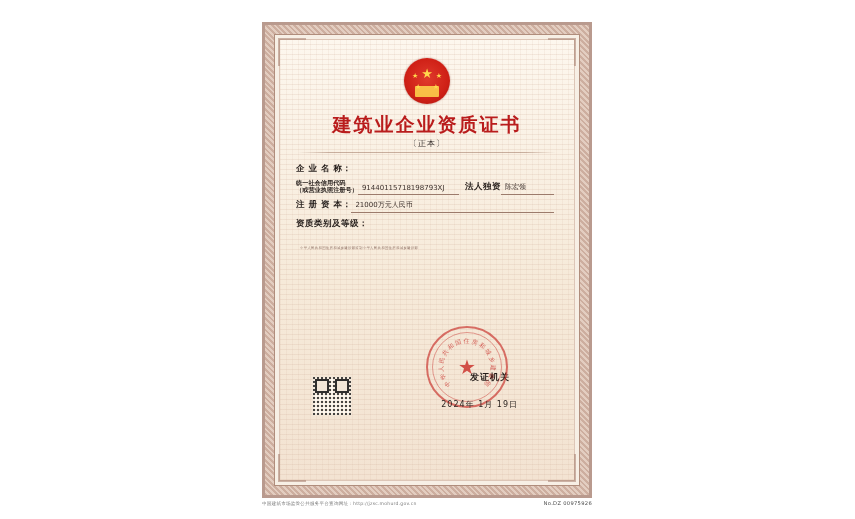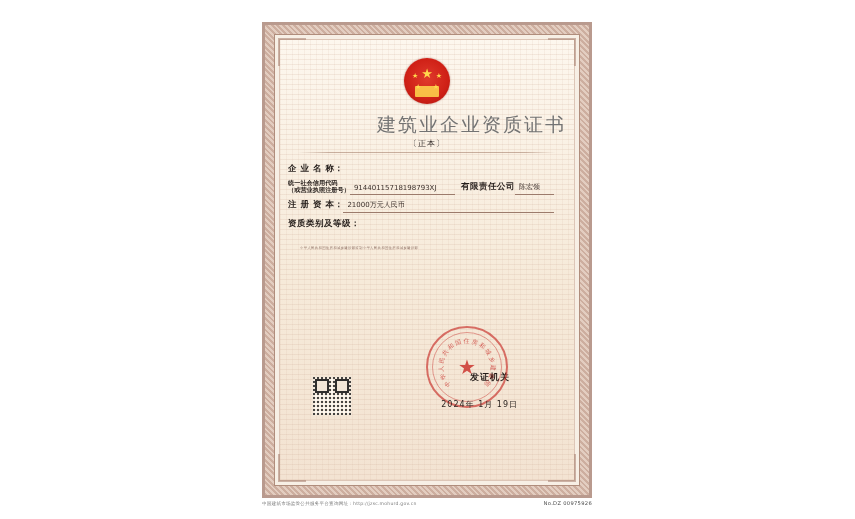--- a/index.html
+++ b/index.html
@@ -115,26 +115,26 @@
     opacity: .85;
     border-radius: 1px;
   }
 
   
   .title {
     position: absolute;
     top: 64px;
     left: 0;
     right: 0;
-    text-align: right;
+    text-align: center;
     font-family: "DejaVu Sans", sans-serif;
     font-size: 19px;
     letter-spacing: 2px;
-    color: #737373;
-    font-weight: 400;
+    color: #b91c1c;
+    font-weight: 700;
   }
   .subtitle {
     position: absolute;
     top: 90px;
     left: 0;
     right: 0;
     text-align: center;
     font-family: "DejaVu Sans", sans-serif;
     font-size: 8px;
     color: #3a3330;
@@ -148,21 +148,21 @@
     left: 10px;
     right: 10px;
     height: 1px;
     background: linear-gradient(90deg, rgba(160,120,100,0) 0%, rgba(160,120,100,.55) 12%, rgba(160,120,100,.55) 88%, rgba(160,120,100,0) 100%);
   }
 
   
   .fields {
     position: absolute;
     top: 112px;
-    left: 0;
+    left: 8px;
     right: 12px;
   }
   .row {
     position: relative;
     display: flex;
     align-items: flex-end;
     margin-bottom: 1px;
     min-height: 17px;
   }
   .lbl {
@@ -390,21 +390,21 @@
         </div>
 
 
         <div class="row">
           <div class="lbl narrow multiline-label">
             <span>统一社会信用代码</span>
             <span>（或营业执照注册号）</span>
           </div>
           <div class="val tight">91440115718198793XJ</div>
           <div class="half">
-            <div class="lbl">有限责任公司</div>
+            <div class="lbl">法人独资</div>
             <div class="val tight">陈宏领</div>
           </div>
         </div>
 
         <div class="row">
           <div class="lbl">注 册 资 本：</div>
           <div class="val tight">21000万元人民币</div>
         </div>
 
 

